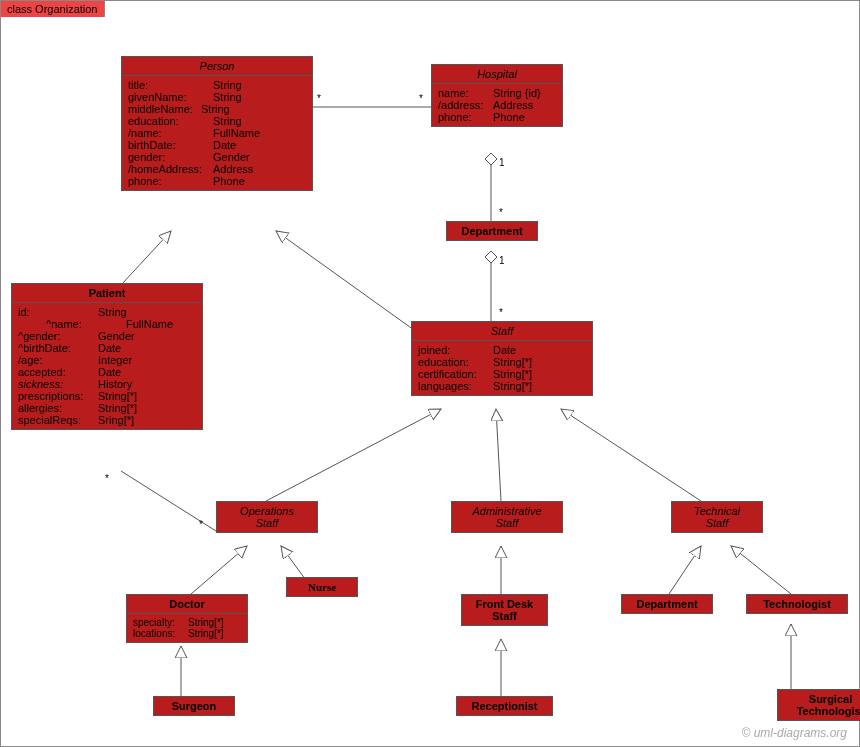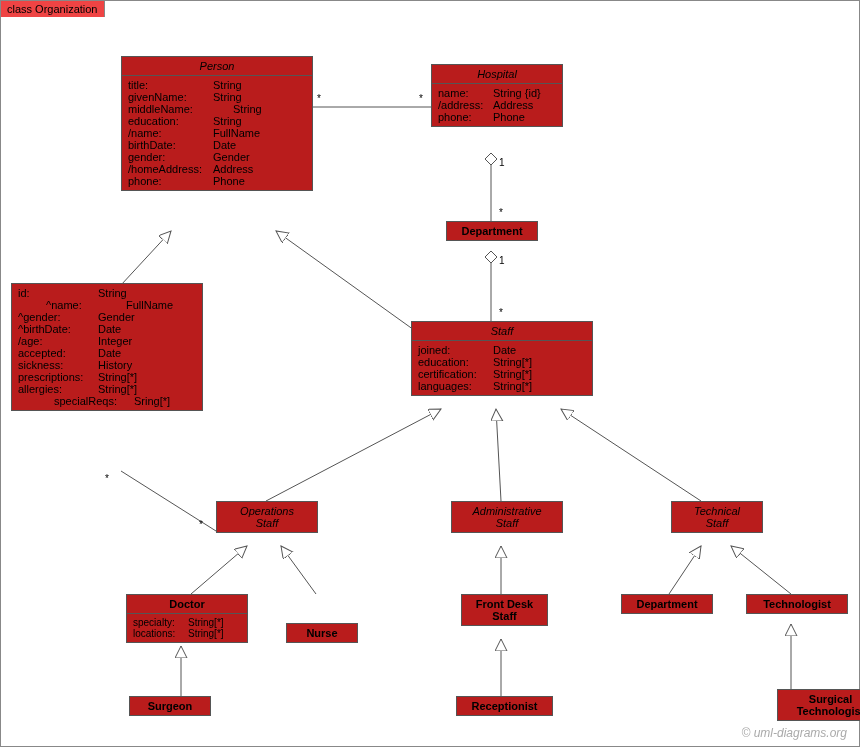--- a/index.html
+++ b/index.html
@@ -78,21 +78,21 @@
     <div class="attrs">
         <div>
           <span class="k" style="width: 85px;">title:</span>
           <span class="v">String</span>
         </div>
         <div>
           <span class="k" style="width: 85px;">givenName:</span>
           <span class="v">String</span>
         </div>
         <div>
-          <span class="k" style="width: 105px;">middleName:</span>
+          <span class="k" style="width: 73px;">middleName:</span>
           <span class="v">String</span>
         </div>
         <div>
           <span class="k" style="width: 85px;">education:</span>
           <span class="v">String</span>
         </div>
         <div>
           <span class="k" style="width: 85px;">/name:</span>
           <span class="v">FullName</span>
         </div>
@@ -131,20 +131,21 @@
           <span class="v">Phone</span>
         </div>
       </div>
   </div>
 
   <div class="box" style="left:445px; top:220px; width:90px;">
     <div class="title nocomp" style="font-style:normal;font-weight:bold">Department</div>
   </div>
 
   <div class="box" style="left:10px; top:282px; width:190px;">
+    <div class="title" style="font-style:normal;font-weight:bold">Patient</div>
     <div class="attrs">
         <div>
           <span class="k" style="width: 80px;">id:</span>
           <span class="v">String</span>
         </div>
         <div>
           <span class="k" style="width: 80px; margin-left: 28px;">^name:</span>
           <span class="v">FullName</span>
         </div>
         <div>
@@ -157,33 +158,33 @@
         </div>
         <div>
           <span class="k" style="width: 80px;">/age:</span>
           <span class="v">Integer</span>
         </div>
         <div>
           <span class="k" style="width: 80px;">accepted:</span>
           <span class="v">Date</span>
         </div>
         <div>
-          <span class="k" style="width: 80px;">sickness:</span>
+          <span class="k" style="width: 80px; font-style: italic;">sickness:</span>
           <span class="v">History</span>
         </div>
         <div>
           <span class="k" style="width: 80px;">prescriptions:</span>
           <span class="v">String[*]</span>
         </div>
         <div>
           <span class="k" style="width: 80px;">allergies:</span>
           <span class="v">String[*]</span>
         </div>
         <div>
-          <span class="k" style="width: 80px; margin-left: 36px;">specialReqs:</span>
+          <span class="k" style="width: 80px;">specialReqs:</span>
           <span class="v">Sring[*]</span>
         </div>
       </div>
   </div>
 
   <div class="box" style="left:410px; top:320px; width:180px;">
     <div class="title">Staff</div>
     <div class="attrs">
         <div>
           <span class="k" style="width: 75px;">joined:</span>
@@ -232,40 +233,40 @@
           <span class="k" style="width: 55px;">specialty:</span>
           <span class="v">String[*]</span>
         </div>
         <div>
           <span class="k" style="width: 55px;">locations:</span>
           <span class="v">String[*]</span>
         </div>
       </div>
   </div>
 
-  <div class="box" style="left:285px; top:622px; width:70px;">
+  <div class="box" style="left:285px; top:576px; width:70px;font-family:Liberation Serif, serif;">
     <div class="title nocomp" style="font-style:normal;font-weight:bold">Nurse</div>
   </div>
 
   <div class="box" style="left:460px; top:593px; width:85px;">
     <div class="title nocomp" style="font-style:normal;font-weight:bold">
       <span>Front Desk</span><br>
       <span>Staff</span>
     </div>
   </div>
 
   <div class="box" style="left:620px; top:593px; width:90px;">
     <div class="title nocomp" style="font-style:normal;font-weight:bold">Department</div>
   </div>
 
   <div class="box" style="left:745px; top:593px; width:100px;">
     <div class="title nocomp" style="font-style:normal;font-weight:bold">Technologist</div>
   </div>
 
-  <div class="box" style="left:128px; top:695px; width:80px;">
+  <div class="box" style="left:152px; top:695px; width:80px;">
     <div class="title nocomp" style="font-style:normal;font-weight:bold">Surgeon</div>
   </div>
 
   <div class="box" style="left:455px; top:695px; width:95px;">
     <div class="title nocomp" style="font-style:normal;font-weight:bold">Receptionist</div>
   </div>
 
   <div class="box" style="left:776px; top:688px; width:105px;">
     <div class="title nocomp" style="font-style:normal;font-weight:bold">
       <span>Surgical</span><br>

